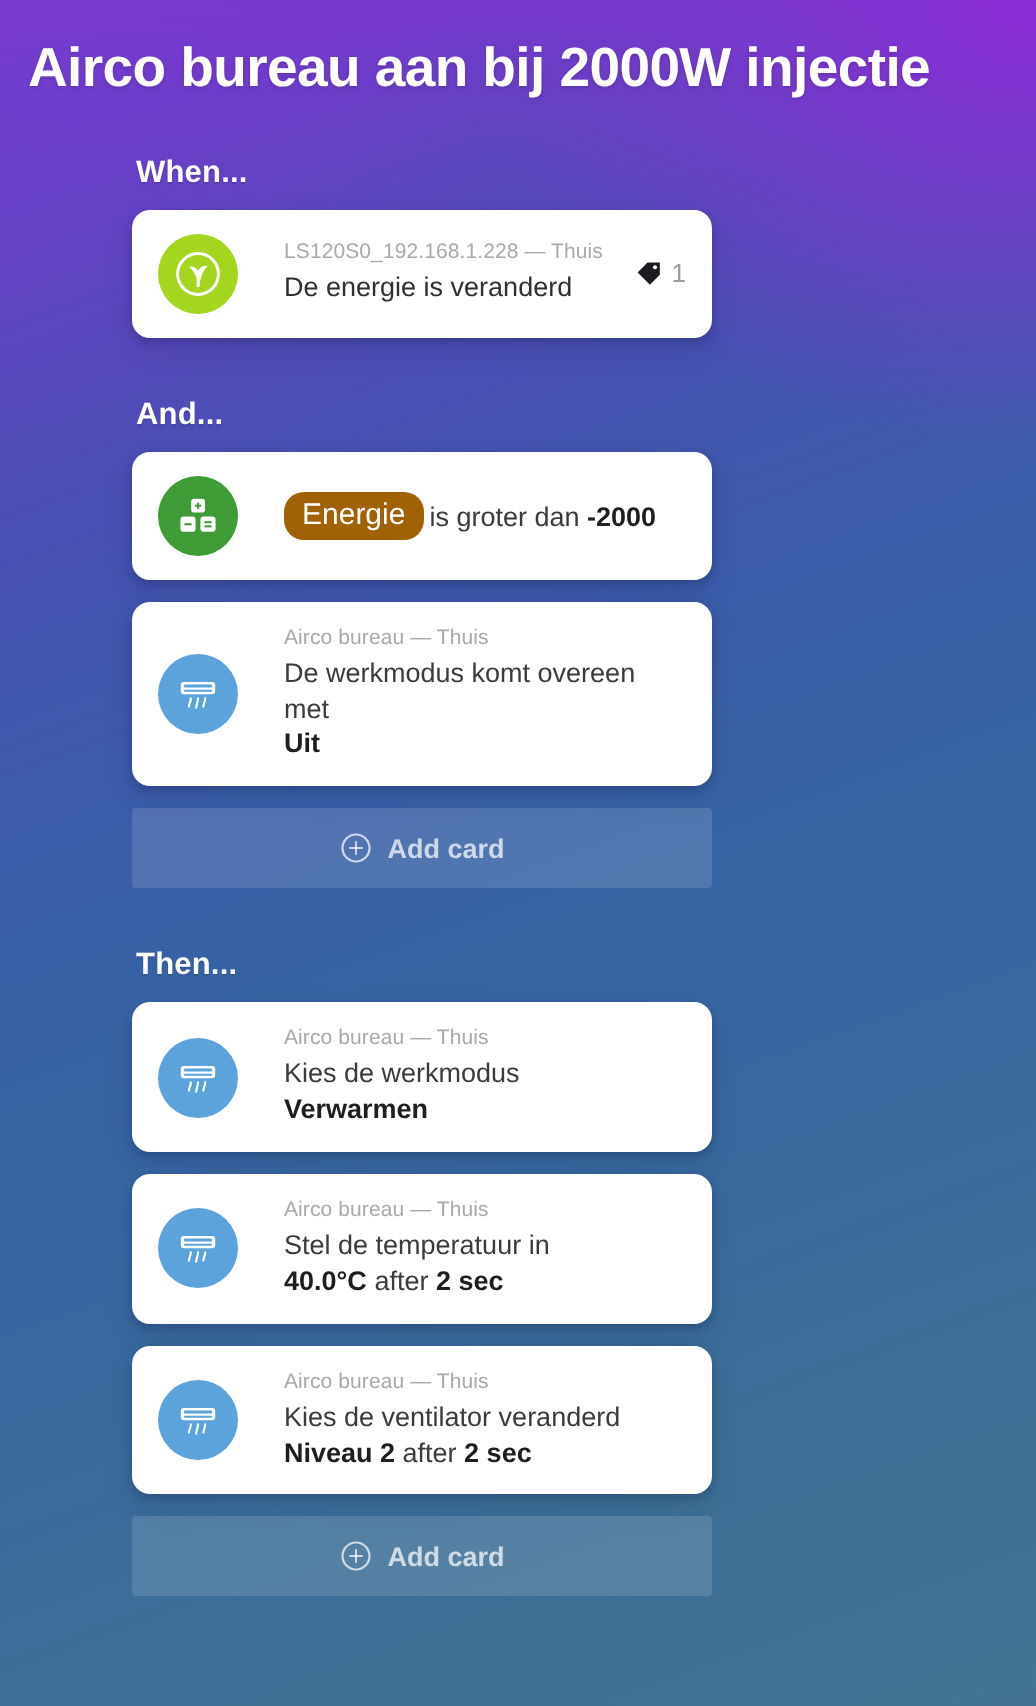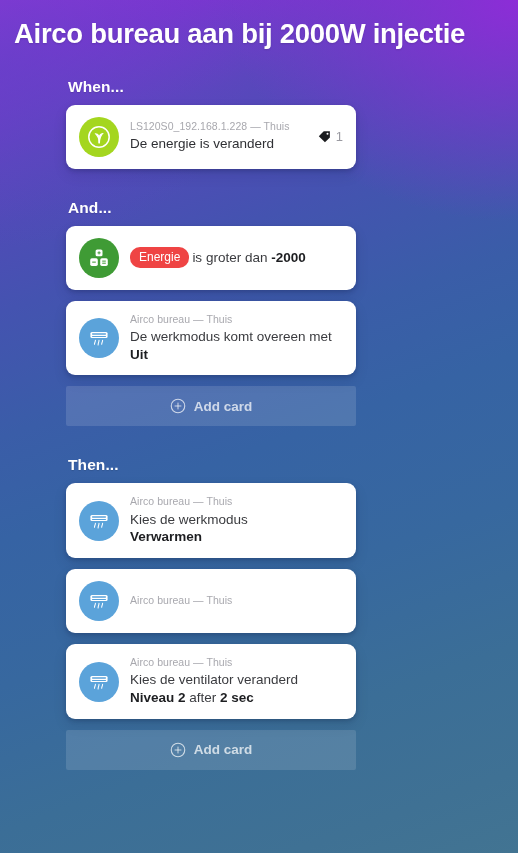--- a/index.html
+++ b/index.html
@@ -80,21 +80,21 @@
     width:40px; height:40px;
     border-radius:50%;
     flex:0 0 40px;
     display:flex; align-items:center; justify-content:center;
     margin-right:11px;
   }
   .icon-energy  { background:#a4d61f; }
   .icon-logic   { background:#3f9b35; }
   .icon-airco   { background:#5ba3da; }
 
-  .card-body { flex:1 1 auto; min-width:0; }
+  .card-body { flex:1 1 auto; min-width:0;margin-left:12px; }
 
   .card-sub {
     font-size:10.5px;
     color:#a8a8ae;
     line-height:1.25;
     margin-bottom:2px;
     white-space:nowrap;
     overflow:hidden;
     text-overflow:ellipsis;
     letter-spacing:0.05px;
@@ -102,23 +102,23 @@
   .card-title {
     font-size:13.5px;
     color:#2f3034;
     line-height:1.32;
   }
   .card-title .b { font-weight:bold; color:#1d1e21; }
   .card-title .plain { font-weight:normal; color:#3a3b3f;text-align:right; }
 
   .chip {
     display:inline-block;
-    background:#ef4444;
+    background:#a16207;
     color:#ffffff;
-    font-size:12px;
+    font-size:15px;
     line-height:1;
     padding:4px 9px 5px 9px;
     border-radius:10px;
     margin-right:3px;
     vertical-align:1px;
     font-weight:normal;
   }
 
   .card-right {
     display:flex;
@@ -278,20 +278,24 @@
             <rect x="3.4" y="6.0" width="17.2" height="6.1" rx="1.5" fill="#ffffff"></rect>
             <rect x="5.0" y="7.2" width="14.0" height="1.5" rx="0.6" fill="#5ba3da"></rect>
             <rect x="5.0" y="9.9" width="14.0" height="1.0" rx="0.5" fill="#5ba3da"></rect>
             <path d="M8.4 14.2 C8.4 16.0 7.5 16.6 7.5 18.3" stroke="#ffffff" stroke-width="1.05" fill="none" stroke-linecap="round"></path>
             <path d="M12.0 14.2 C12.0 16.3 11.1 16.9 11.1 18.9" stroke="#ffffff" stroke-width="1.05" fill="none" stroke-linecap="round"></path>
             <path d="M15.6 14.2 C15.6 16.0 14.7 16.6 14.7 18.3" stroke="#ffffff" stroke-width="1.05" fill="none" stroke-linecap="round"></path>
           </svg>
         </div>
         <div class="card-body">
           <div class="card-sub">Airco bureau — Thuis</div>
+          <div class="card-title">
+            <span class="plain">Stel de temperatuur in</span><br>
+            <span class="b">40.0°C</span><span class="plain"> after </span><span class="b">2 sec</span>
+          </div>
         </div>
       </div>
 
       <div class="card">
         <div class="card-icon icon-airco">
           <svg width="24" height="24" viewBox="0 0 24 24" aria-hidden="true">
             <rect x="3.4" y="6.0" width="17.2" height="6.1" rx="1.5" fill="#ffffff"></rect>
             <rect x="5.0" y="7.2" width="14.0" height="1.5" rx="0.6" fill="#5ba3da"></rect>
             <rect x="5.0" y="9.9" width="14.0" height="1.0" rx="0.5" fill="#5ba3da"></rect>
             <path d="M8.4 14.2 C8.4 16.0 7.5 16.6 7.5 18.3" stroke="#ffffff" stroke-width="1.05" fill="none" stroke-linecap="round"></path>

